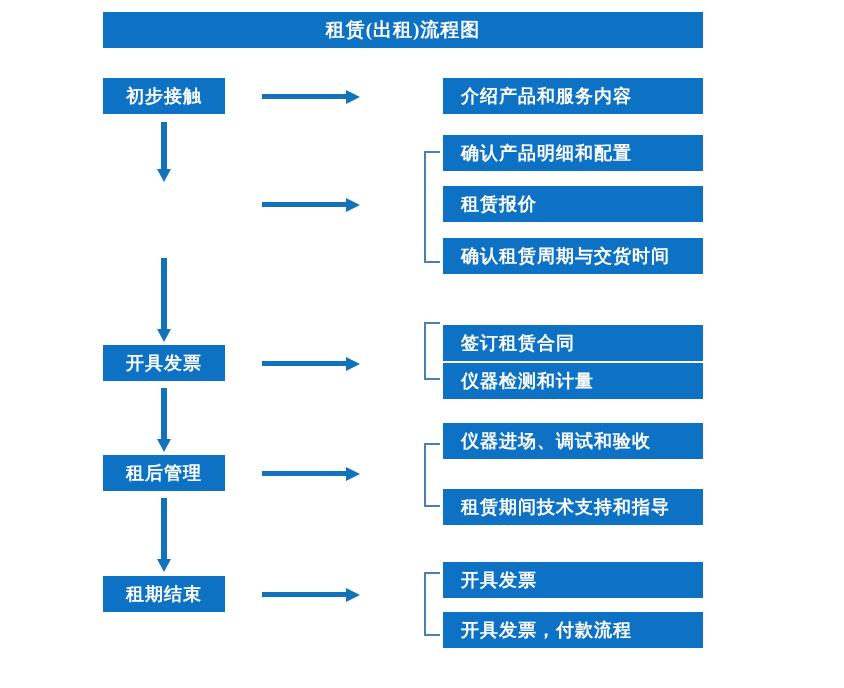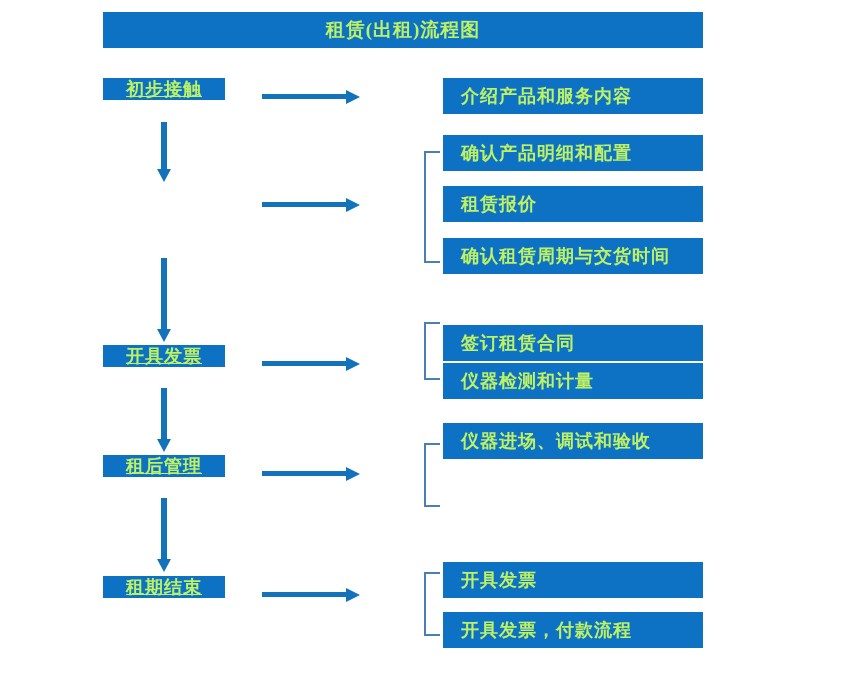--- a/index.html
+++ b/index.html
@@ -7,38 +7,37 @@
     width:844px;height:688px;
     background:#ffffff;
     font-family:"Liberation Serif","DejaVu Serif",serif;
     overflow:hidden;
   }
   #stage{position:relative;width:844px;height:688px;}
 
   .box{
     position:absolute;
     background:#0D72C4;
-    color:#bef264;
+    color:#ffffff;
     display:flex;
     align-items:center;
     box-sizing:border-box;
     font-weight:bold;
     letter-spacing:1px;
     white-space:nowrap;
   }
   .title-bar{
     left:103px; top:12px; width:600px; height:36px;
     justify-content:center;
     font-size:19px;
   }
   .stage-box{
-    left:103px; width:122px; height:22px;
+    left:103px; width:122px; height:36px;
     justify-content:center;
     font-size:18px;
-    text-decoration:underline;
   }
   .detail-box{
     left:443px; width:260px; height:36px;
     justify-content:flex-start;
     padding-left:18px;
     font-size:18px;
   }
 
   
   .h-arrow{position:absolute;height:16px;width:98px;}
@@ -148,18 +147,19 @@
   <div class="box detail-box" style="top:135px;">确认产品明细和配置</div>
 
   <div class="box detail-box" style="top:238px;">确认租赁周期与交货时间</div>
 
   <div class="box detail-box" style="top:313px;margin-top:12px;">签订租赁合同</div>
 
   <div class="box detail-box" style="top:363px;">仪器检测和计量</div>
 
   <div class="box detail-box" style="top:423px;">仪器进场、调试和验收</div>
 
+  <div class="box detail-box" style="top:489px;">租赁期间技术支持和指导</div>
 
   <div class="box detail-box" style="top:562px;">开具发票</div>
 
   <div class="box detail-box" style="top:612px;">开具发票，付款流程</div>
 
 </div>
 
 </body></html>

